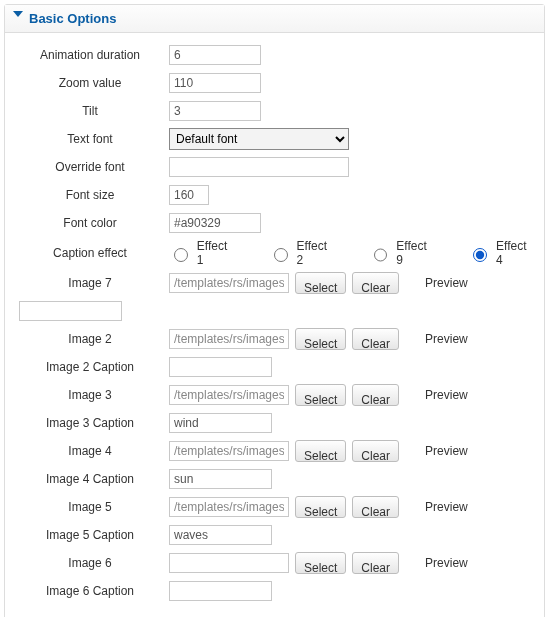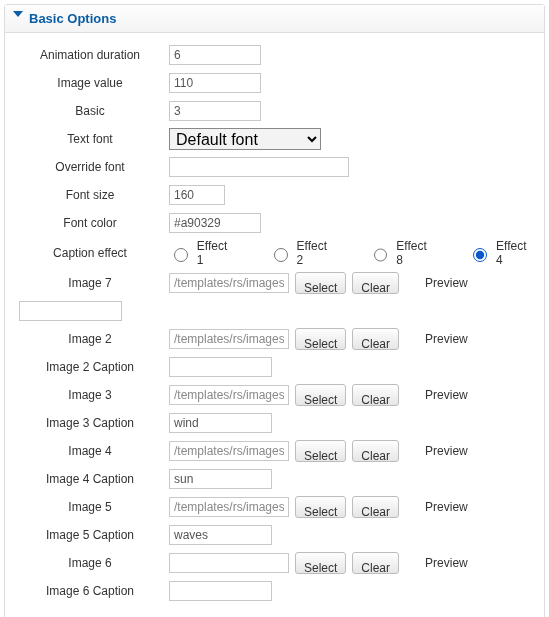--- a/index.html
+++ b/index.html
@@ -68,24 +68,24 @@
       height: 20px;
       padding: 2px 4px;
       border: 1px solid #c8c8c8;
       background: #fff;
       font-size: 12px;
       color: #555;
     }
     input[type="text"].path { color: #888; }
     select.sel {
       height: 22px;
-      width: 152px;
+      width: 180px;
       border: 1px solid #888;
       background: #f3f3f3;
-      font-size: 16px;
+      font-size: 12px;
       padding: 1px 2px;
     }
     .btn {
       height: 22px;
       padding: 8px 8px;
       border: 1px solid #bdbdbd;
       border-radius: 3px;
       background: linear-gradient(#fefefe, #e6e6e6);
       font-size: 12px;
       color: #333;
@@ -123,28 +123,28 @@
   <div class="panel-body">
 
     <div class="row">
       <div class="row-label">Animation duration</div>
       <div class="row-ctrl">
         <input type="text" class="sm" value="6" style="">
       </div>
     </div>
 
     <div class="row">
-      <div class="row-label">Image value</div>
+      <div class="row-label">Zoom value</div>
       <div class="row-ctrl">
         <input type="text" class="sm" value="110" style="">
       </div>
     </div>
 
     <div class="row">
-      <div class="row-label">Basic</div>
+      <div class="row-label">Tilt</div>
       <div class="row-ctrl">
         <input type="text" class="sm" value="3" style="">
       </div>
     </div>
 
     <div class="row">
       <div class="row-label">Text font</div>
       <div class="row-ctrl">
         <select class="sel">
           <option>Default font</option>
@@ -155,21 +155,21 @@
     <div class="row">
       <div class="row-label">Override font</div>
       <div class="row-ctrl">
         <input type="text" class="lg" value="" style="">
       </div>
     </div>
 
     <div class="row">
       <div class="row-label">Font size</div>
       <div class="row-ctrl">
-        <input type="text" style="width: 56px;" value="160">
+        <input type="text" style="width: 40px;" value="160">
       </div>
     </div>
 
     <div class="row">
       <div class="row-label">Font color</div>
       <div class="row-ctrl">
         <input type="text" class="sm" value="#a90329" style="">
       </div>
     </div>
 
@@ -180,21 +180,21 @@
           <label class="radio-item">
             <input type="radio" name="ceff" style="">
             <span>Effect 1</span>
           </label>
           <label class="radio-item">
             <input type="radio" name="ceff" style="">
             <span>Effect 2</span>
           </label>
           <label class="radio-item">
             <input type="radio" name="ceff" style="">
-            <span>Effect 8</span>
+            <span>Effect 9</span>
           </label>
           <label class="radio-item">
             <input type="radio" name="ceff" checked="" style="">
             <span>Effect 4</span>
           </label>
         </div>
       </div>
     </div>
 
     <div class="row">

